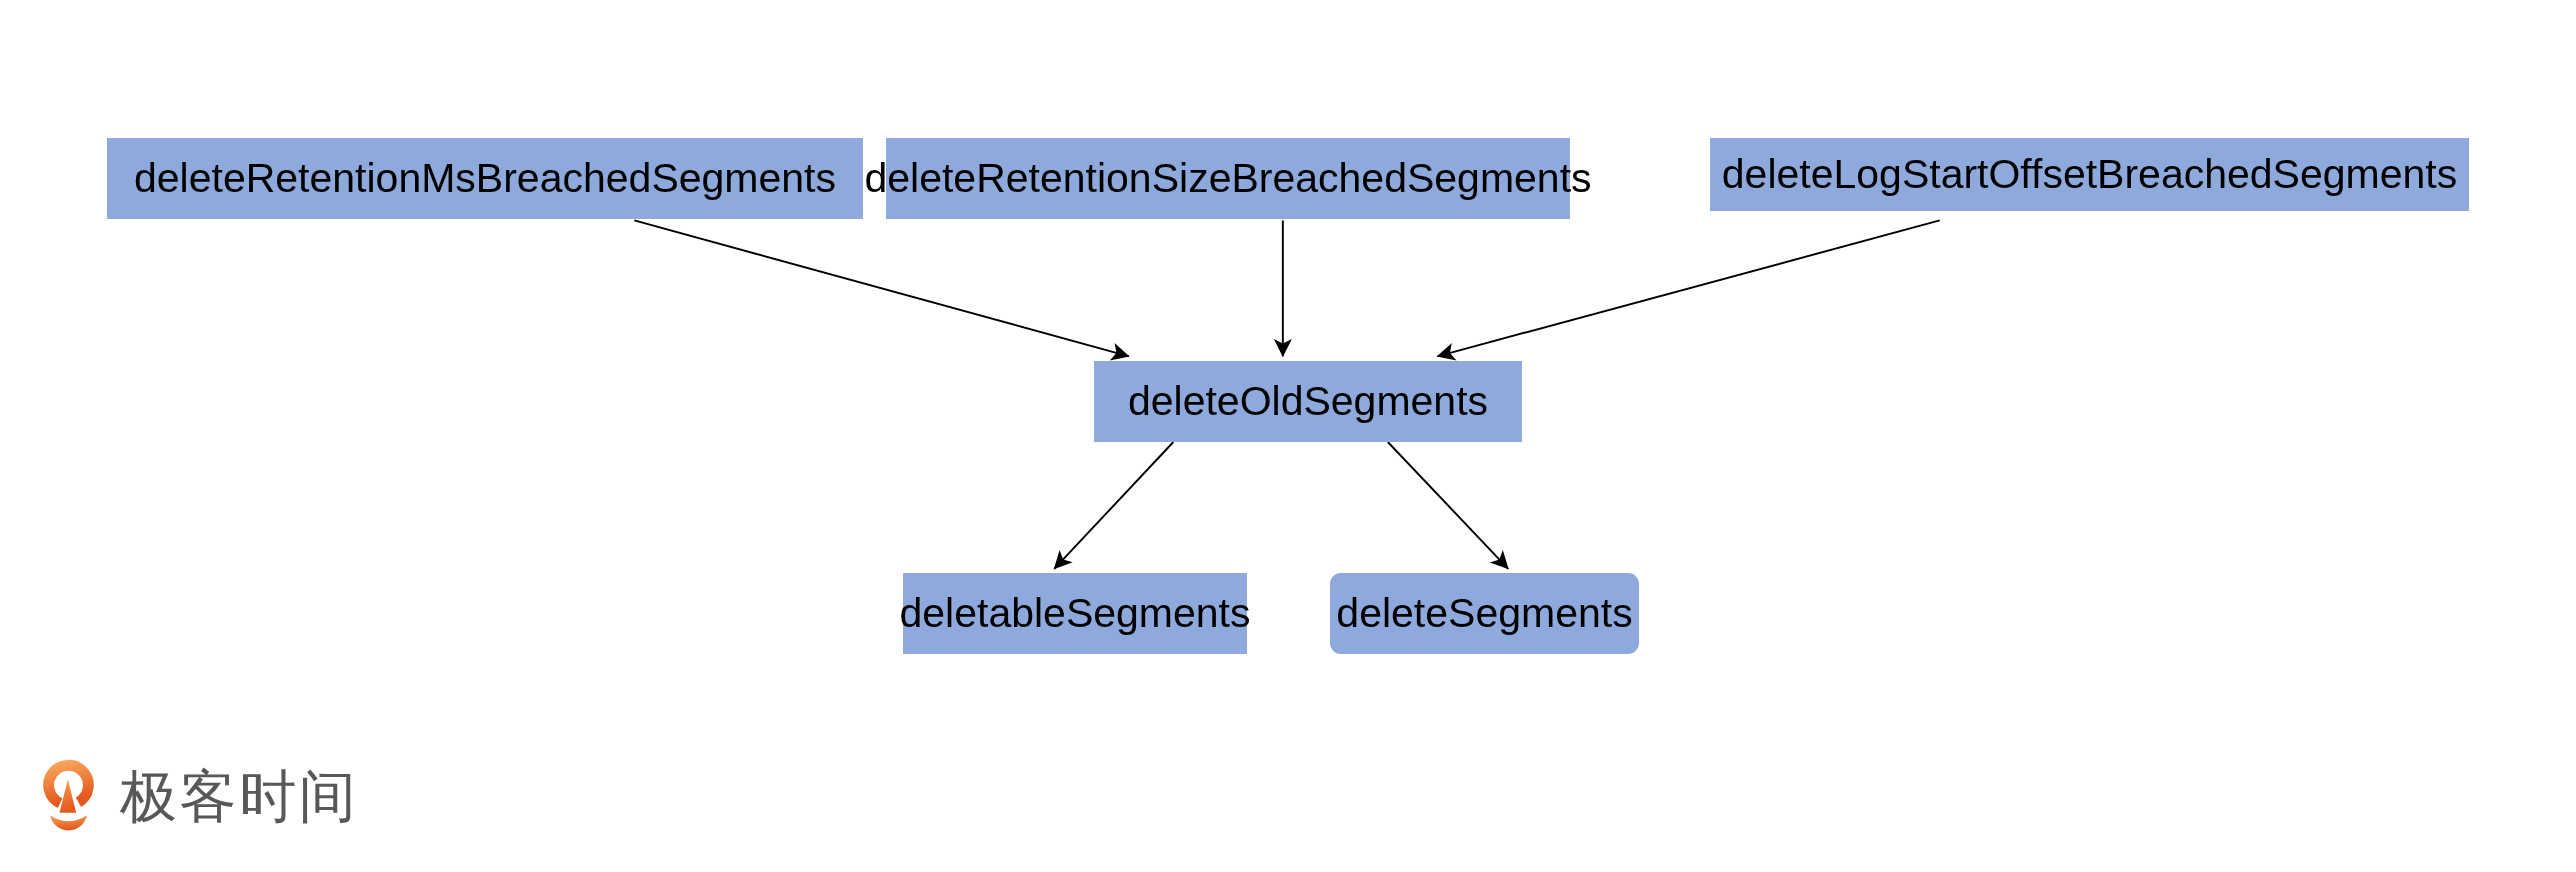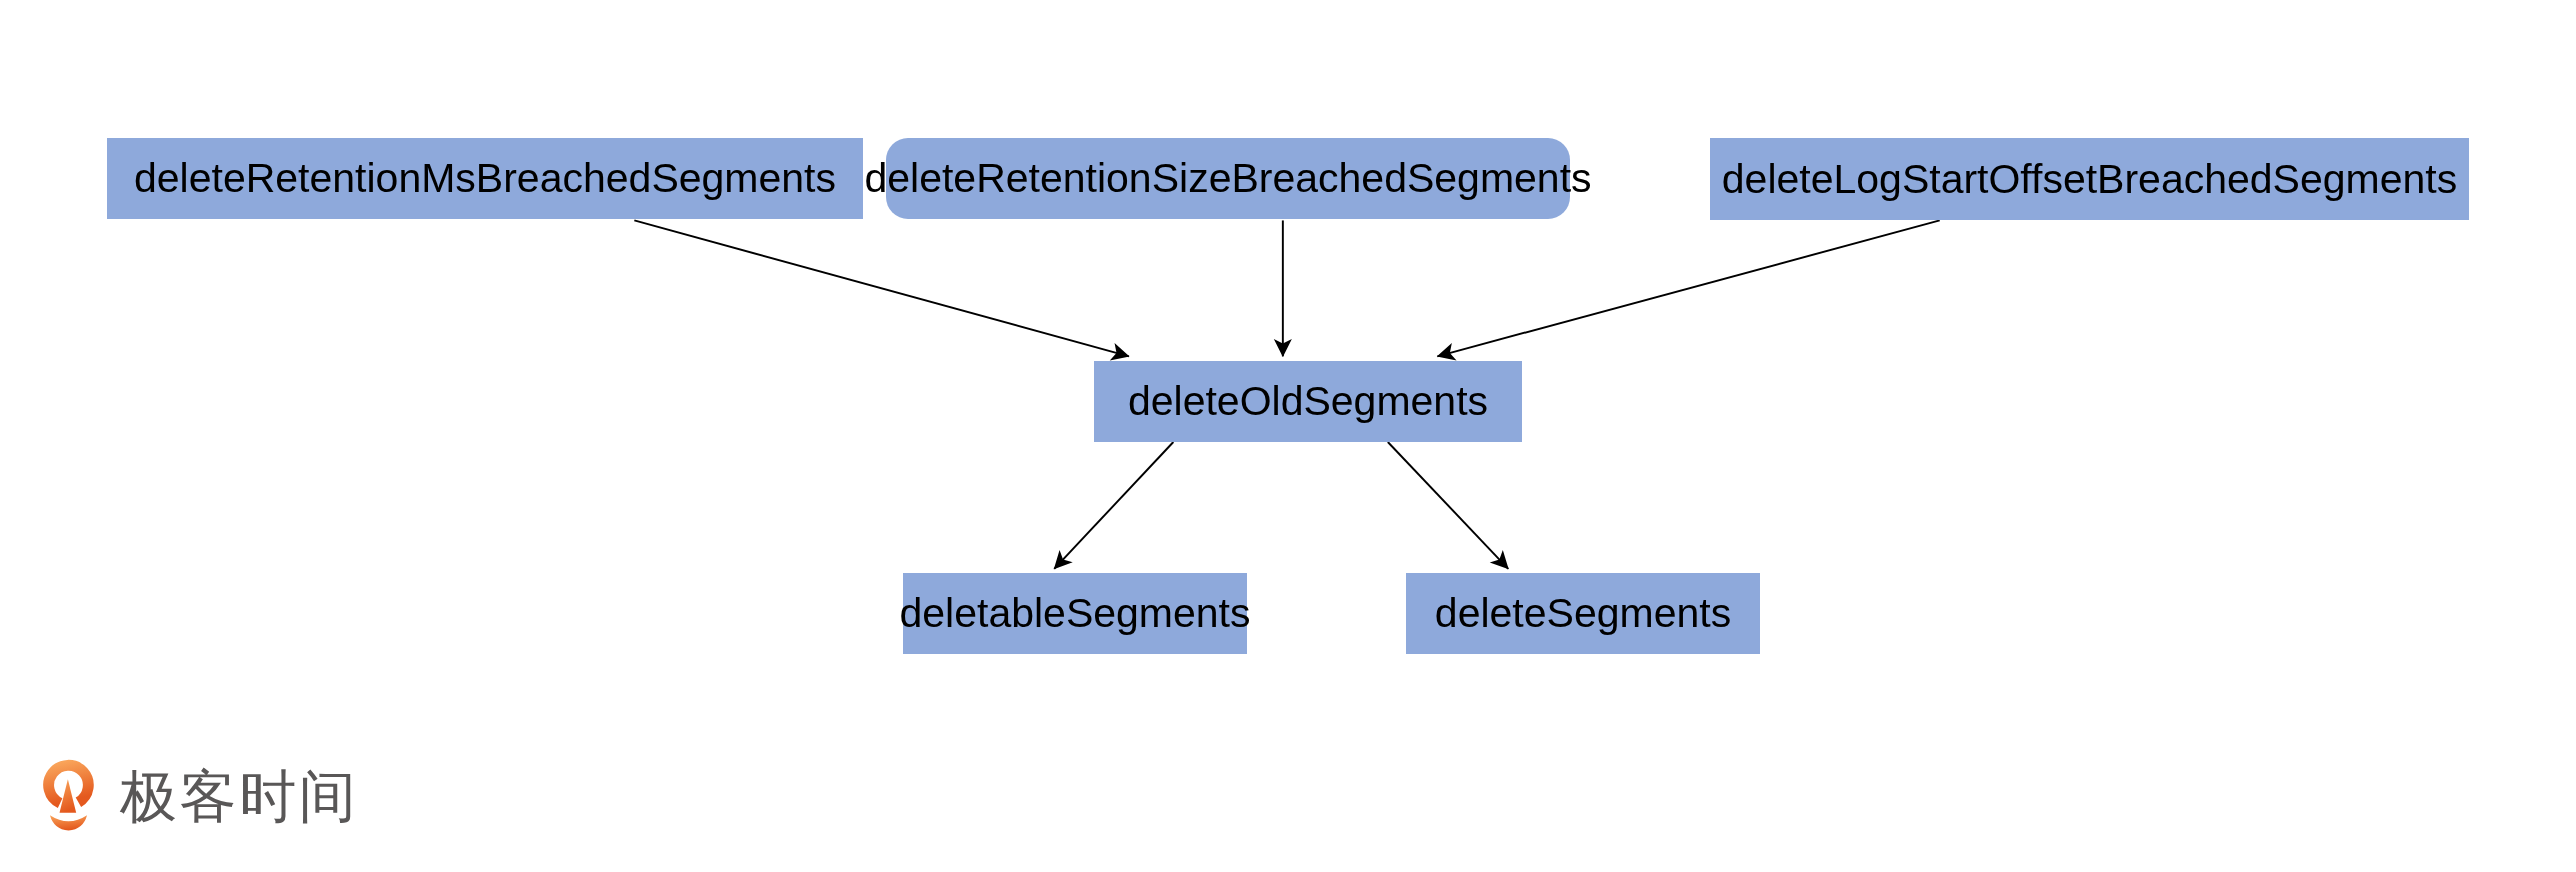--- a/index.html
+++ b/index.html
@@ -13,25 +13,25 @@
   .node{
     position:absolute;
     background:#8EA9DB;
     color:#000000;
     display:flex;align-items:center;justify-content:center;
     font-size:41px;
     white-space:nowrap;
     line-height:1;
   }
   .n-retentionMs   {left:107px;  top:138px; width:756px; height:81px;text-align:right;}
-  .n-retentionSize {left:886px; top:138px; width:684px; height:81px;border-radius:22px;}
-  .n-logStartOffset{left:1710px; top:138px; width:759px; height:82px;}
+  .n-retentionSize {left:886px; top:138px; width:684px; height:81px;}
+  .n-logStartOffset{left:1710px; top:138px; width:759px; height:73px;}
   .n-deleteOld     {left:1067px; top:361px; width:428px;  height:81px;margin-left:27px;}
   .n-deletable     {left:903px; top:573px; width:344px;  height:81px;}
-  .n-deleteSeg     {left:1406px; top:573px; width:354px;  height:81px;}
+  .n-deleteSeg     {left:1330px; top:573px; width:309px;  height:81px;border-radius:11px;}
   .edges{position:absolute;left:0;top:0;width:2576px;height:873px;pointer-events:none;}
   .edges line{stroke:#000000;stroke-width:3px;}
   .brand{
     position:absolute;left:41px;top:755px;
     display:flex;align-items:center;gap:24px;
   }
   .brand-text{
     font-size:57px;
     color:#595757;
     letter-spacing:2.6px;

